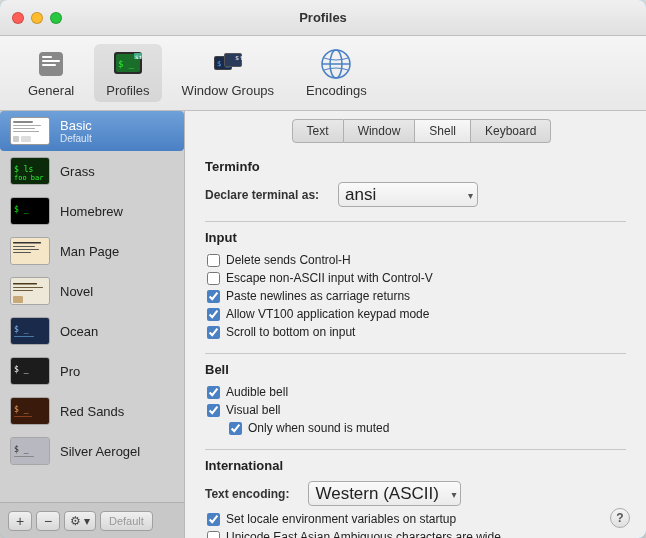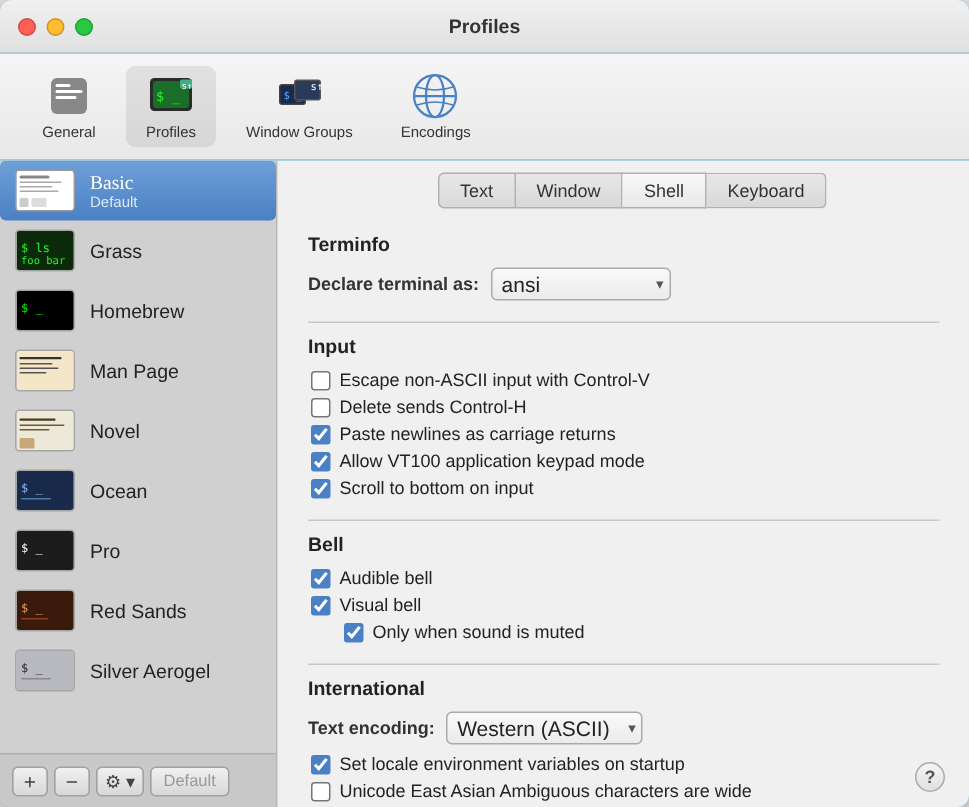--- a/index.html
+++ b/index.html
@@ -71,21 +71,21 @@
     }
     .toolbar-item.active { background: rgba(0,0,0,0.08); }
     .toolbar-icon {
       width: 32px;
       height: 32px;
       display: flex;
       align-items: center;
       justify-content: center;
     }
     .toolbar-label {
-      font-size: 10px;
+      font-size: 13px;
       color: #333;
     }
     .content-area {
       display: flex;
       flex: 1;
       overflow: hidden;
     }
     .sidebar {
       width: 185px;
       background: #d0d0d0;
@@ -102,21 +102,21 @@
       display: flex;
       align-items: center;
       gap: 10px;
       padding: 6px 10px;
       cursor: pointer;
     }
     .profile-item.selected {
       background: linear-gradient(to bottom, #6ea0d8, #4a80c4);
       border-radius: 4px;
     }
-    .profile-item.selected .profile-name { color: white; font-family: Liberation Serif, serif; }
+    .profile-item.selected .profile-name { color: white; }
     .profile-item.selected .profile-subtitle { color: rgba(255,255,255,0.8); }
     .profile-thumbnail {
       width: 40px;
       height: 28px;
       border-radius: 3px;
       border: 1px solid rgba(0,0,0,0.2);
       overflow: hidden;
       flex-shrink: 0;
     }
     .profile-info { display: flex; flex-direction: column; }
@@ -200,30 +200,31 @@
       align-items: center;
       gap: 8px;
       margin-bottom: 6px;
     }
     .form-label {
       font-size: 12px;
       color: #333;
       font-weight: bold;
     }
     select {
-      font-size: 14px;
+      font-size: 17px;
       padding: 2px 18px 2px 6px;
       background: linear-gradient(to bottom, #fafafa, #ebebeb);
       border: 1px solid #aaa;
       border-radius: 4px;
       appearance: none;
       -webkit-appearance: none;
       cursor: pointer;
       min-width: 90px;
       color: #222;
+      margin-left: 11px;
     }
     .select-wrapper {
       position: relative;
       display: inline-block;
     }
     .select-wrapper::after {
       content: '▾';
       position: absolute;
       right: 5px;
       top: 50%;
@@ -505,26 +506,26 @@
               </select>
             </div>
           </div>
         </div>
 
         <div class="separator"></div>
 
         <div class="section">
           <div class="section-title">Input</div>
           <div class="checkbox-row">
+            <input type="checkbox" id="delete-sends" style="">
+            <label class="checkbox-label" for="delete-sends">Delete sends Control-H</label>
+          </div>
+          <div class="checkbox-row">
             <input type="checkbox" id="escape-non-ascii" style="">
             <label class="checkbox-label" for="escape-non-ascii">Escape non-ASCII input with Control-V</label>
-          </div>
-          <div class="checkbox-row">
-            <input type="checkbox" id="delete-sends" style="">
-            <label class="checkbox-label" for="delete-sends">Delete sends Control-H</label>
           </div>
           <div class="checkbox-row">
             <input type="checkbox" id="paste-newlines" checked="" style="">
             <label class="checkbox-label" for="paste-newlines">Paste newlines as carriage returns</label>
           </div>
           <div class="checkbox-row">
             <input type="checkbox" id="allow-vt100" checked="" style="">
             <label class="checkbox-label" for="allow-vt100">Allow VT100 application keypad mode</label>
           </div>
           <div class="checkbox-row">

